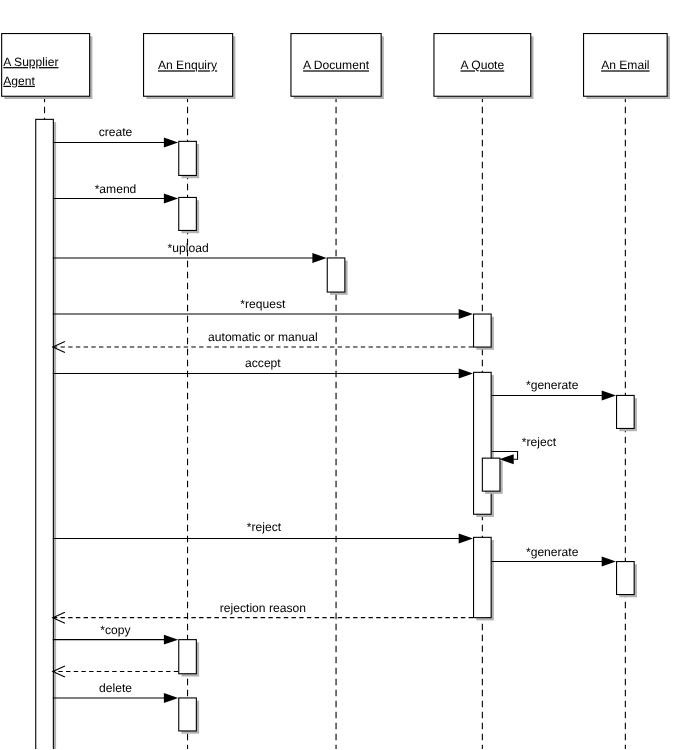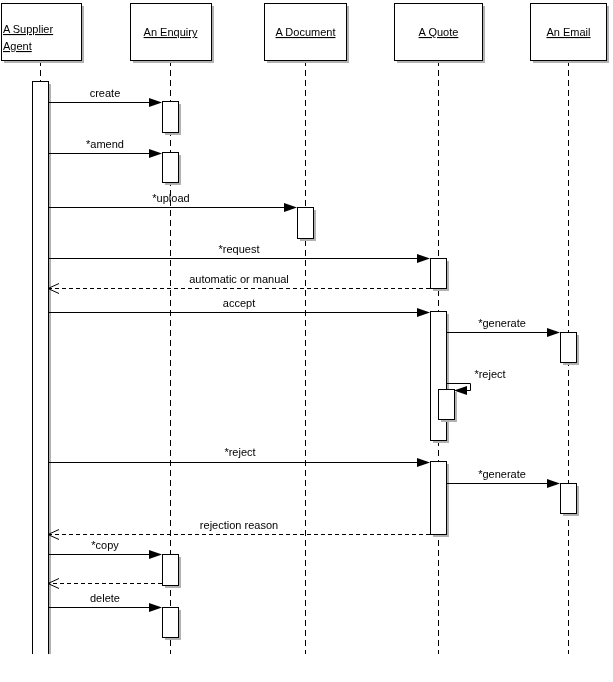--- a/index.html
+++ b/index.html
@@ -1,16 +1,16 @@
 <!DOCTYPE html>
 <html><head>
 <meta charset="utf-8">
 <style>
   html,body{margin:0;padding:0;background:#ffffff;}
-  .canvas{position:relative;width:613px;height:654px;background:#ffffff;overflow:hidden;}
+  .canvas{position:relative;width:613px;height:654px;background:#ffffff;overflow:hidden;margin-top:27px;}
   svg{display:block;}
   .shadow{fill:#b2b2b2;stroke:none;}
   .box{fill:#ffffff;stroke:#000000;stroke-width:1;}
   .life{stroke:#000000;stroke-width:1;fill:none;stroke-dasharray:6 4;}
   .msg{stroke:#000000;stroke-width:1;fill:none;}
   .ret{stroke:#000000;stroke-width:1;fill:none;stroke-dasharray:4 3;}
   .head{fill:#000000;stroke:none;}
   .openhead{stroke:#000000;stroke-width:1;fill:none;}
   .lbl{font-family:"Liberation Sans",sans-serif;font-size:11px;fill:#000000;text-anchor:middle;}
   .actor-lbl{font-family:"Liberation Sans",sans-serif;font-size:11px;fill:#000000;text-anchor:middle;text-decoration:underline;}

